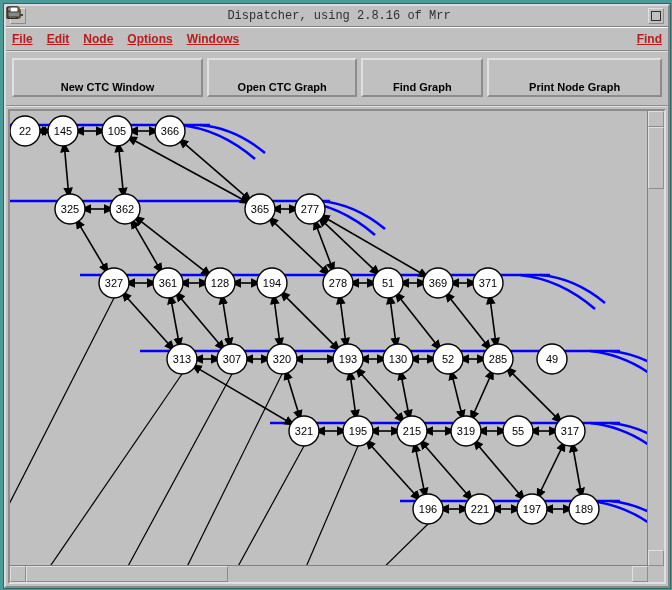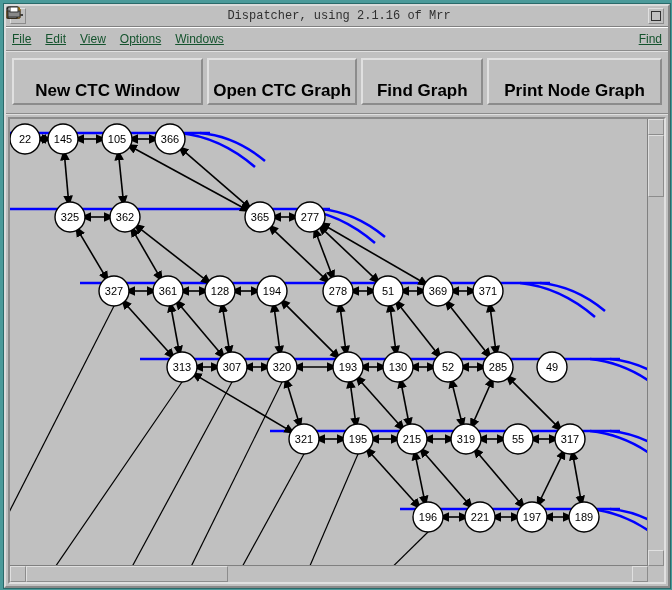--- a/index.html
+++ b/index.html
@@ -67,42 +67,42 @@
   }
   .menubar {
     background: #c0c0c0;
     border-top: 1px solid #ffffff;
     border-bottom: 2px groove #e0e0e0;
     display: flex;
     padding: 4px 6px;
     gap: 14px;
   }
   .menubar .item {
-    font-weight: normal;
+    font-weight: bold;
     text-decoration: underline;
-    color: #14532d;
+    color: #b91c1c;
     cursor: default;
   }
   .menubar .spacer { flex: 1; }
   .toolbar {
     background: #c0c0c0;
     padding: 6px 6px 8px 6px;
     border-bottom: 2px groove #e0e0e0;
     display: flex;
     gap: 4px;
   }
   .toolbar .btn {
     border: 2px outset #e0e0e0;
     background: #c0c0c0;
     display: flex;
     flex-direction: column;
     align-items: center;
     justify-content: center;
     padding: 3px 4px 2px 4px;
-    font-size: 17px;
+    font-size: 11px;
     font-weight: bold;
     color: #000;
     cursor: default;
   }
   .toolbar .btn .icon {
     height: 16px;
     display:flex; align-items:center; justify-content:center;
     margin-bottom:2px;
   }
   .b0{flex:2.2}.b1{flex:2.2}.b2{flex:1.7}.b3{flex:1.35}.b4{flex:2.0}.b5{flex:0.7}
@@ -150,28 +150,28 @@
   .nlabel{ font: 11px sans-serif; fill:#000; text-anchor:middle; dominant-baseline:central }
 </style>
 </head>
 <body>
 
 <div class="desktop">
   <div class="window">
 
     <div class="titlebar">
       <div class="sysmenu"></div>
-      <div class="title">Dispatcher, using 2.1.16 of Mrr</div>
+      <div class="title">Dispatcher, using 2.8.16 of Mrr</div>
       <div class="winbtn max"></div>
     </div>
 
     <div class="menubar">
       <span class="item">File</span>
       <span class="item">Edit</span>
-      <span class="item">View</span>
+      <span class="item">Node</span>
       <span class="item">Options</span>
       <span class="item">Windows</span>
       <span class="spacer"></span>
       <span class="item">Find</span>
     </div>
 
     <div class="toolbar">
       <div class="btn b0">
         <span class="icon">
           <svg width="16" height="14">

